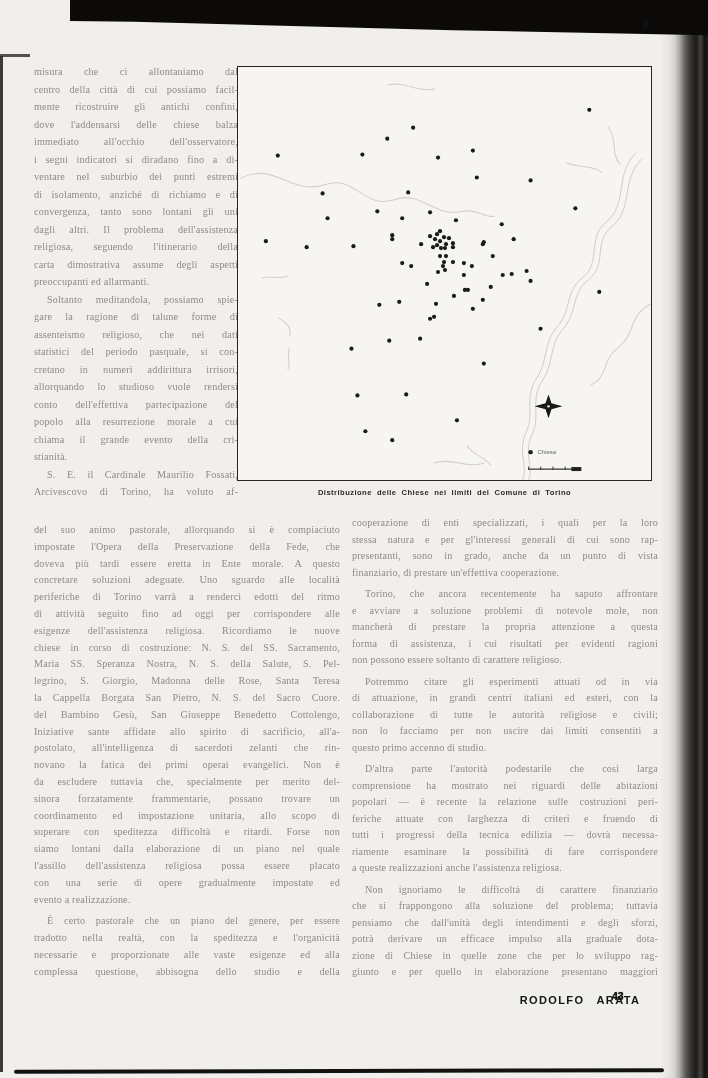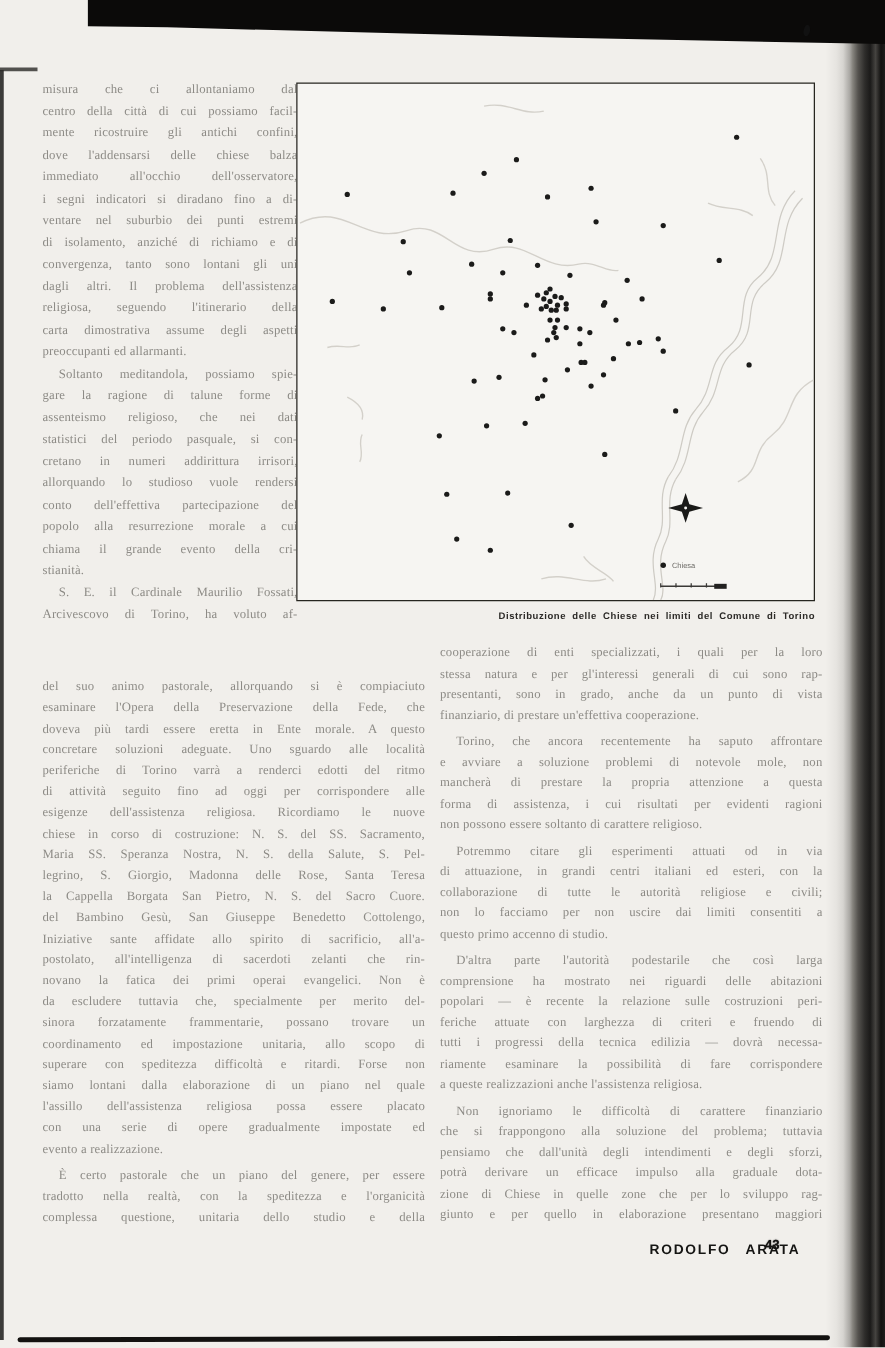--- a/index.html
+++ b/index.html
@@ -18,29 +18,29 @@
                border-radius:2px;transform:rotate(-0.15deg);z-index:6;}
   .left-line{position:absolute;left:0;top:56px;width:3px;height:1016px;background:#1c1b1a;opacity:.85;z-index:6;}
   .left-tick{position:absolute;left:0;top:54px;width:30px;height:3px;background:#2a2927;opacity:.8;z-index:6;}
   .ink-mark{position:absolute;left:643px;top:20px;width:5px;height:9px;background:#111;
             border-radius:40% 60% 50% 50%;transform:rotate(15deg);z-index:7;}
 
   
   #map-figure{position:absolute;left:237px;top:66px;width:415px;height:415px;
               background:#f6f5f2;border:1.6px solid #26251f;box-sizing:border-box;z-index:3;}
   #map-figure svg{display:block;width:100%;height:100%;}
-  #map-caption{position:absolute;left:237px;top:488px;width:415px;text-align:right;
+  #map-caption{position:absolute;left:237px;top:488px;width:415px;text-align:center;
                font-family:"Liberation Sans",sans-serif;font-weight:bold;font-size:7.6px;
                letter-spacing:.45px;word-spacing:2.5px;color:#2c2a27;z-index:3;}
 
   
   .col{position:absolute;color:#8d8b86;font-size:10.2px;letter-spacing:.15px;
        filter:blur(0.35px);z-index:2;}
   #col-narrow{left:34px;top:63px;width:204px;--lh:17.5px;}
-  #col-wide{left:34px;top:522px;width:306px;margin-top:20px;--lh:16.8px;}
+  #col-wide{left:34px;top:522px;width:306px;--lh:16.8px;}
   #col-right{left:352px;top:515px;width:306px;--lh:16.5px;}
   .para.gap{margin-top:5px;}
   .tline{height:var(--lh);line-height:var(--lh);overflow:hidden;
          text-align:justify;text-align-last:justify;}
   .tline.lastline{text-align-last:left;}
   .tline.ind{text-indent:13px;}
 
   #signature{position:absolute;left:500px;top:994px;width:160px;text-align:center;
              font-family:"Liberation Sans",sans-serif;font-weight:bold;font-size:11px;
              letter-spacing:1.4px;word-spacing:8px;color:#151513;z-index:2;}
@@ -218,21 +218,21 @@
         <div class="tline lastline">stianità.</div>
       </div>
       <div class="para">
         <div class="tline ind">S. E. il Cardinale Maurilio Fossati,</div>
         <div class="tline">Arcivescovo di Torino, ha voluto af-</div>
       </div>
     </div>
   <div id="col-wide" class="col">
       <div class="para">
         <div class="tline">del suo animo pastorale, allorquando si è compiaciuto</div>
-        <div class="tline">esaminare l'Opera della Preservazione della Fede, che</div>
+        <div class="tline">impostate l'Opera della Preservazione della Fede, che</div>
         <div class="tline">doveva più tardi essere eretta in Ente morale. A questo</div>
         <div class="tline">concretare soluzioni adeguate. Uno sguardo alle località</div>
         <div class="tline">periferiche di Torino varrà a renderci edotti del ritmo</div>
         <div class="tline">di attività seguito fino ad oggi per corrispondere alle</div>
         <div class="tline">esigenze dell'assistenza religiosa. Ricordiamo le nuove</div>
         <div class="tline">chiese in corso di costruzione: N. S. del SS. Sacramento,</div>
         <div class="tline">Maria SS. Speranza Nostra, N. S. della Salute, S. Pel-</div>
         <div class="tline">legrino, S. Giorgio, Madonna delle Rose, Santa Teresa</div>
         <div class="tline">la Cappella Borgata San Pietro, N. S. del Sacro Cuore.</div>
         <div class="tline">del Bambino Gesù, San Giuseppe Benedetto Cottolengo,</div>
@@ -244,21 +244,22 @@
         <div class="tline">coordinamento ed impostazione unitaria, allo scopo di</div>
         <div class="tline">superare con speditezza difficoltà e ritardi. Forse non</div>
         <div class="tline">siamo lontani dalla elaborazione di un piano nel quale</div>
         <div class="tline">l'assillo dell'assistenza religiosa possa essere placato</div>
         <div class="tline">con una serie di opere gradualmente impostate ed</div>
         <div class="tline lastline">evento a realizzazione.</div>
       </div>
       <div class="para gap">
         <div class="tline ind">È certo pastorale che un piano del genere, per essere</div>
         <div class="tline">tradotto nella realtà, con la speditezza e l'organicità</div>
-        <div class="tline">complessa questione, unitaria dello studio e della</div>
+        <div class="tline">necessarie e proporzionate alle vaste esigenze ed alla</div>
+        <div class="tline">complessa questione, abbisogna dello studio e della</div>
       </div>
     </div>
   <div id="col-right" class="col">
       <div class="para">
         <div class="tline">cooperazione di enti specializzati, i quali per la loro</div>
         <div class="tline">stessa natura e per gl'interessi generali di cui sono rap-</div>
         <div class="tline">presentanti, sono in grado, anche da un punto di vista</div>
         <div class="tline lastline">finanziario, di prestare un'effettiva cooperazione.</div>
       </div>
       <div class="para gap">

